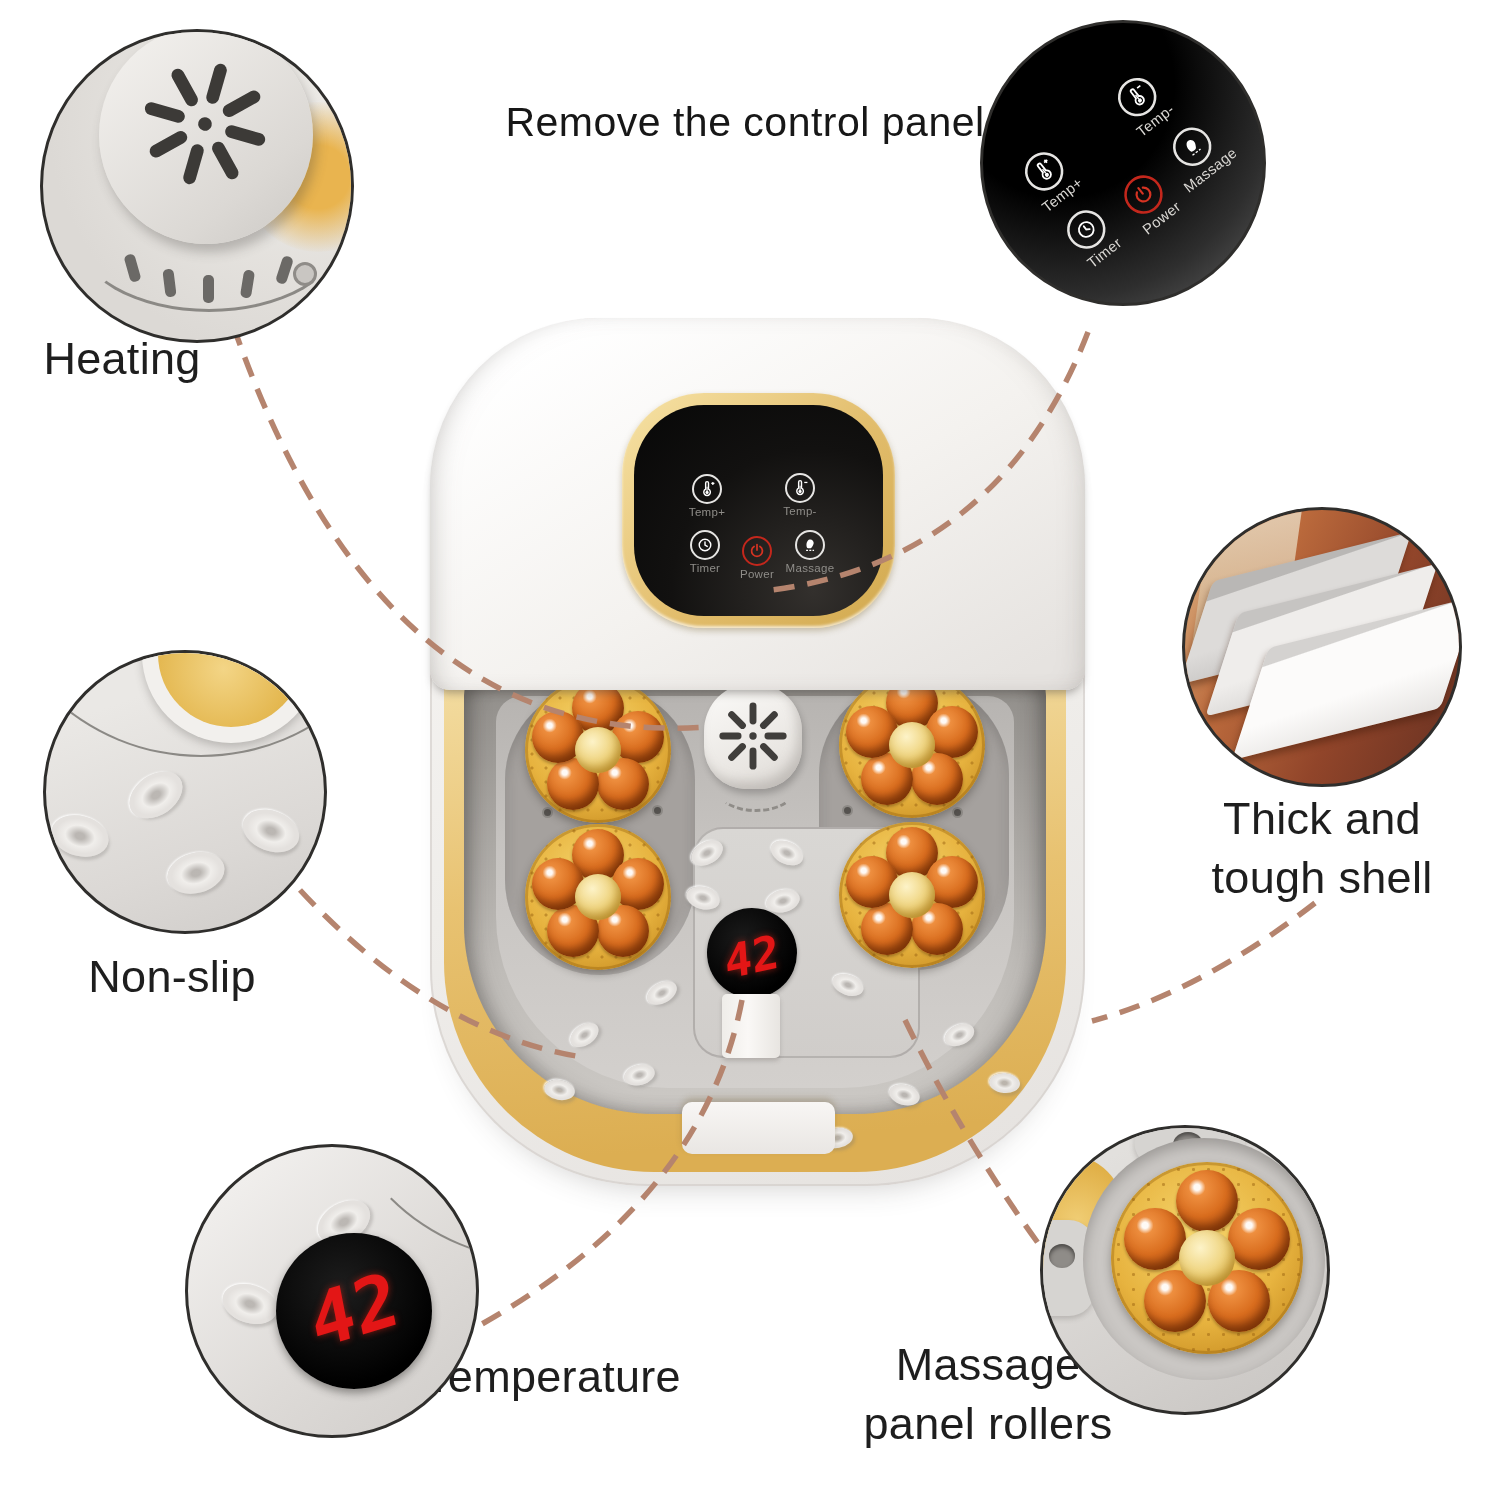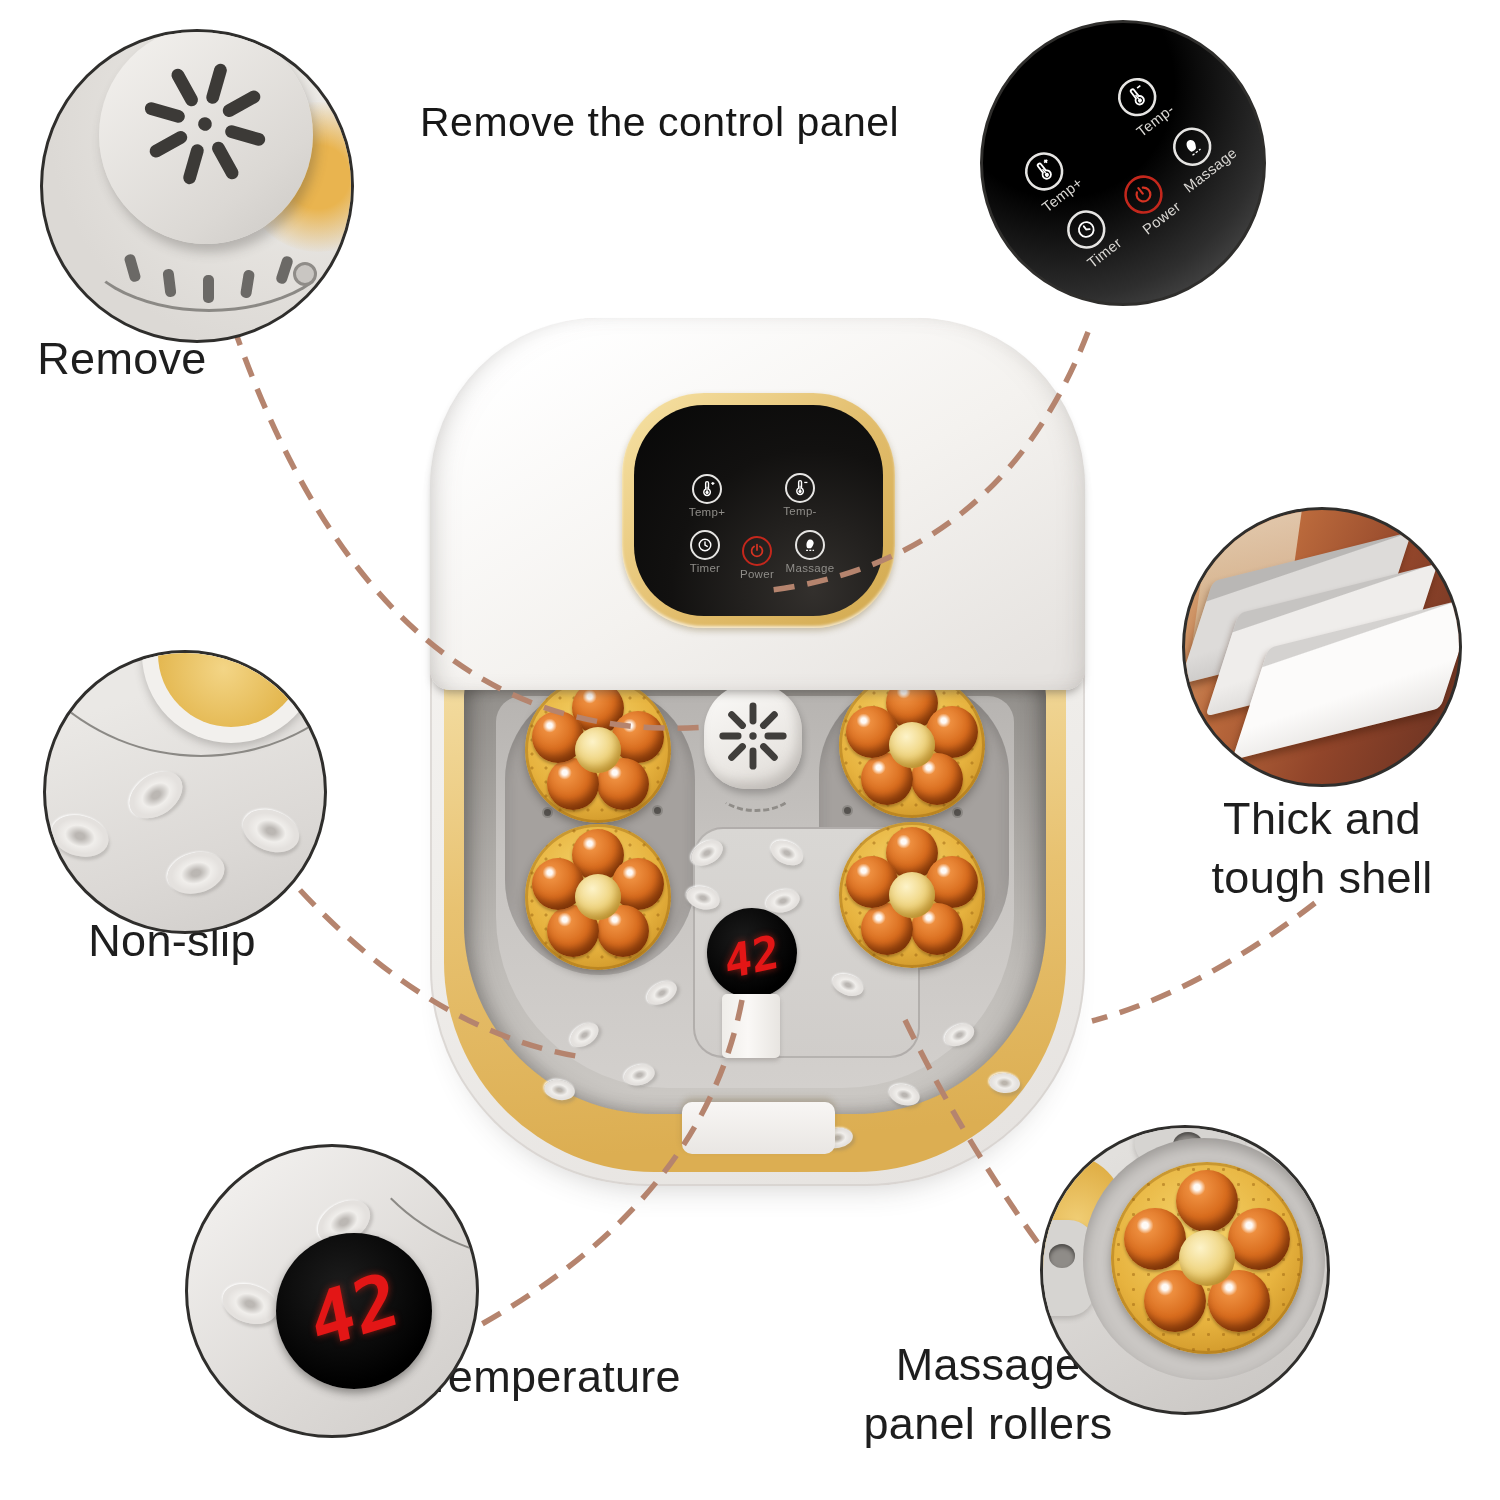--- a/index.html
+++ b/index.html
@@ -1,21 +1,21 @@
 <!DOCTYPE html>
 <html><head>
 <meta charset="utf-8">
 <style>
   html,body{margin:0;padding:0;background:#fff;}
   .canvas{position:relative;width:1500px;height:1500px;background:#ffffff;overflow:hidden;
           font-family:"Liberation Sans",sans-serif;color:#1c1c1c;}
   .abs{position:absolute;}
 
   
-  .headline{position:absolute;left:420px;top:98px;width:650px;text-align:left;
+  .headline{position:absolute;left:420px;top:98px;width:650px;text-align:center;
             font-size:41px;line-height:1.2;font-weight:500;color:#171717;letter-spacing:.5px;}
   .lbl{position:absolute;text-align:center;font-size:45px;line-height:1.3;color:#1e1e1e;letter-spacing:.3px;}
 
   
   .inset{position:absolute;border-radius:50%;border:3px solid #2f2e2c;overflow:hidden;
          box-sizing:border-box;z-index:6;}
 
   
   .product{position:absolute;left:430px;top:318px;width:655px;height:868px;z-index:1;
            border-radius:172px 172px 218px 218px;
@@ -297,21 +297,21 @@
     </div>
     <div class="arcline" style="left:32px;top:124px;width:262px;height:150px;border-width:3px;"></div>
     <div class="abs" style="left:84px;top:222px;width:11px;height:28px;border-radius:5px;background:#6b6966;transform:rotate(-16deg)"></div>
     <div class="abs" style="left:121px;top:237px;width:11px;height:28px;border-radius:5px;background:#6b6966;transform:rotate(-7deg)"></div>
     <div class="abs" style="left:160px;top:243px;width:11px;height:28px;border-radius:5px;background:#6b6966;"></div>
     <div class="abs" style="left:199px;top:238px;width:11px;height:28px;border-radius:5px;background:#6b6966;transform:rotate(9deg)"></div>
     <div class="abs" style="left:236px;top:224px;width:11px;height:28px;border-radius:5px;background:#6b6966;transform:rotate(18deg)"></div>
     <div class="abs" style="left:250px;top:230px;width:24px;height:24px;border-radius:50%;background:#c9c6c2;border:3px solid #8f8c88;box-sizing:border-box;"></div>
   </div>
   <div class="lbl" style="left:12px;top:330px;width:220px;">
-    <div>Remove</div>
+    <div>Heating</div>
   </div>
 
   <div class="inset" style="left:980px;top:20px;width:286px;height:286px;
        background:radial-gradient(circle at 28% 22%,#000 38%,#2e2e2e 72%,#636363 100%);">
     <div class="remote-group">
       <div class="pbtn" style="left:25px;top:25px;">
         <svg>
             <use href="#i-thermo-plus"></use>
           </svg>
         </div>
@@ -348,21 +348,21 @@
     <div class="abs" style="left:96px;top:-88px;width:178px;height:178px;border-radius:50%;
          background:#f2f0ed;box-shadow:0 4px 8px rgba(90,86,82,.3);"></div>
     <div class="abs" style="left:112px;top:-72px;width:146px;height:146px;border-radius:50%;
          background:radial-gradient(circle at 45% 60%,#f3d586,#e4b851 55%,#cf9c33);"></div>
     <div class="arcline" style="left:-62px;top:-330px;width:430px;height:430px;"></div>
     <div class="bump" style="left:81px;top:122px;width:58px;height:40px;transform:rotate(-35deg)"></div>
     <div class="bump" style="left:5px;top:163px;width:58px;height:40px;transform:rotate(15deg)"></div>
     <div class="bump" style="left:121px;top:200px;width:58px;height:40px;transform:rotate(-15deg)"></div>
     <div class="bump" style="left:196px;top:158px;width:58px;height:40px;transform:rotate(20deg)"></div>
   </div>
-  <div class="lbl" style="left:52px;top:912px;width:240px;">
+  <div class="lbl" style="left:52px;top:948px;width:240px;">
     <div>Non-slip</div>
   </div>
 
   <div class="inset" style="left:1182px;top:507px;width:280px;height:280px;
        background:linear-gradient(115deg,#d8a97a 6%,#bb6a3c 30%,#91452a 62%,#6e3423 92%);">
     <div class="abs" style="left:18px;top:-20px;width:90px;height:160px;background:linear-gradient(#e9d9c2,#d3b089);transform:rotate(8deg);opacity:.85;"></div>
     <div class="shellpanel" style="left:8px;top:52px;background:linear-gradient(175deg,#b9b7b5 0 16%,#dddbd9 17% 62%,#c6c4c2);"></div>
     <div class="shellpanel" style="left:34px;top:84px;background:linear-gradient(175deg,#c6c4c2 0 15%,#efedeb 16% 62%,#d8d6d4);"></div>
     <div class="shellpanel" style="left:62px;top:118px;width:215px;height:100px;background:linear-gradient(175deg,#d4d2d0 0 14%,#fcfbfa 15% 62%,#e7e5e3);"></div>
   </div>

